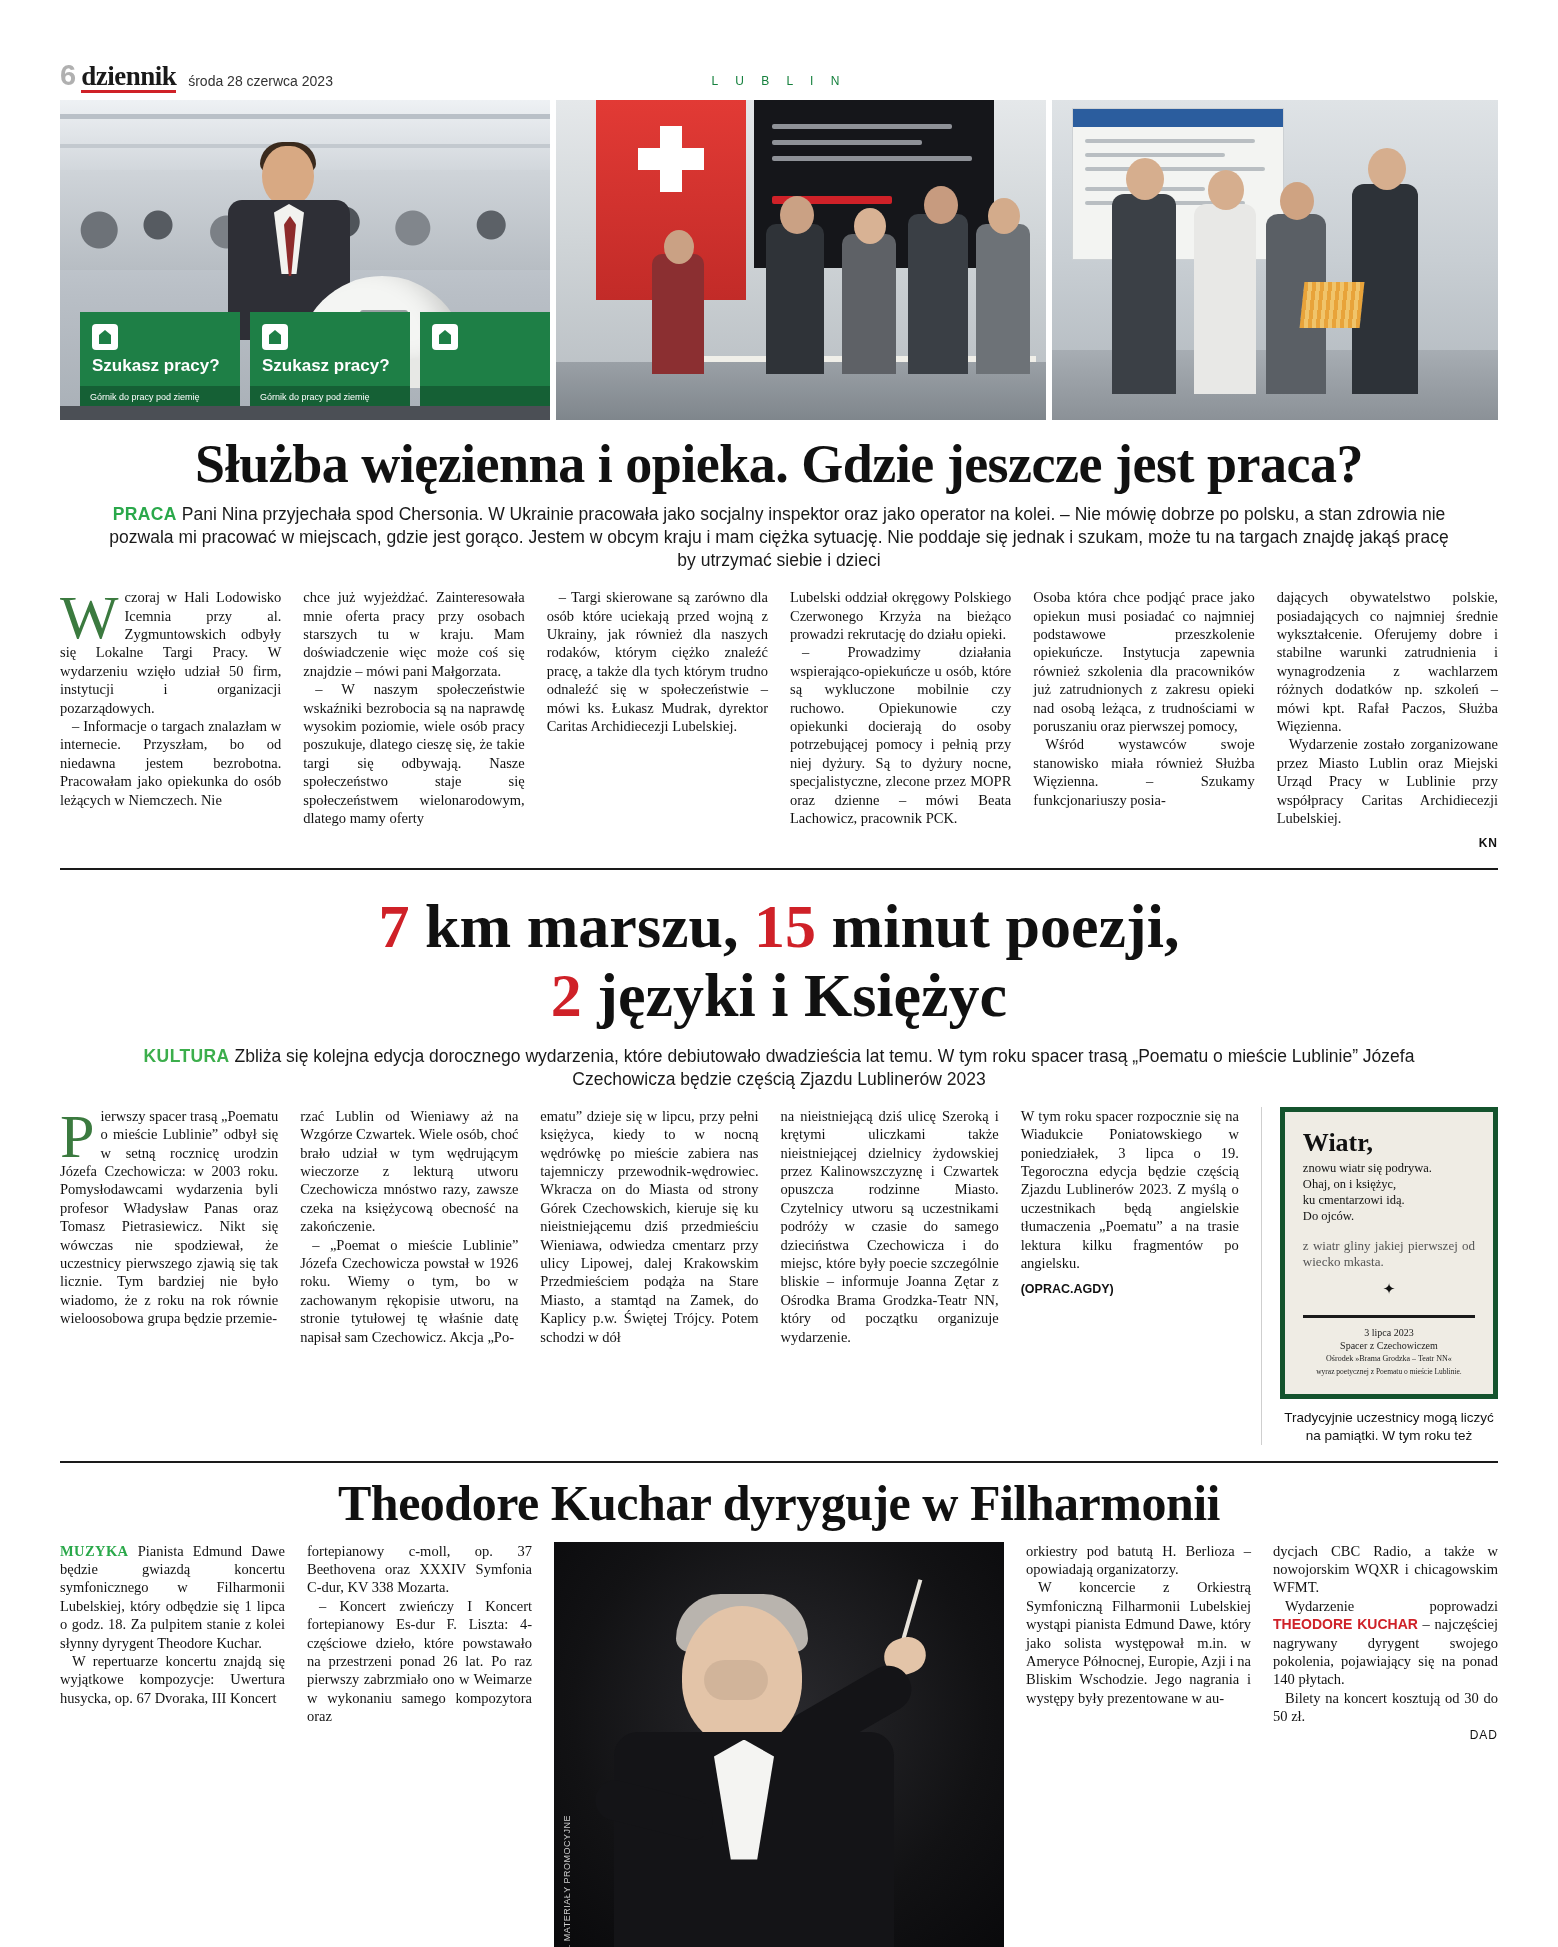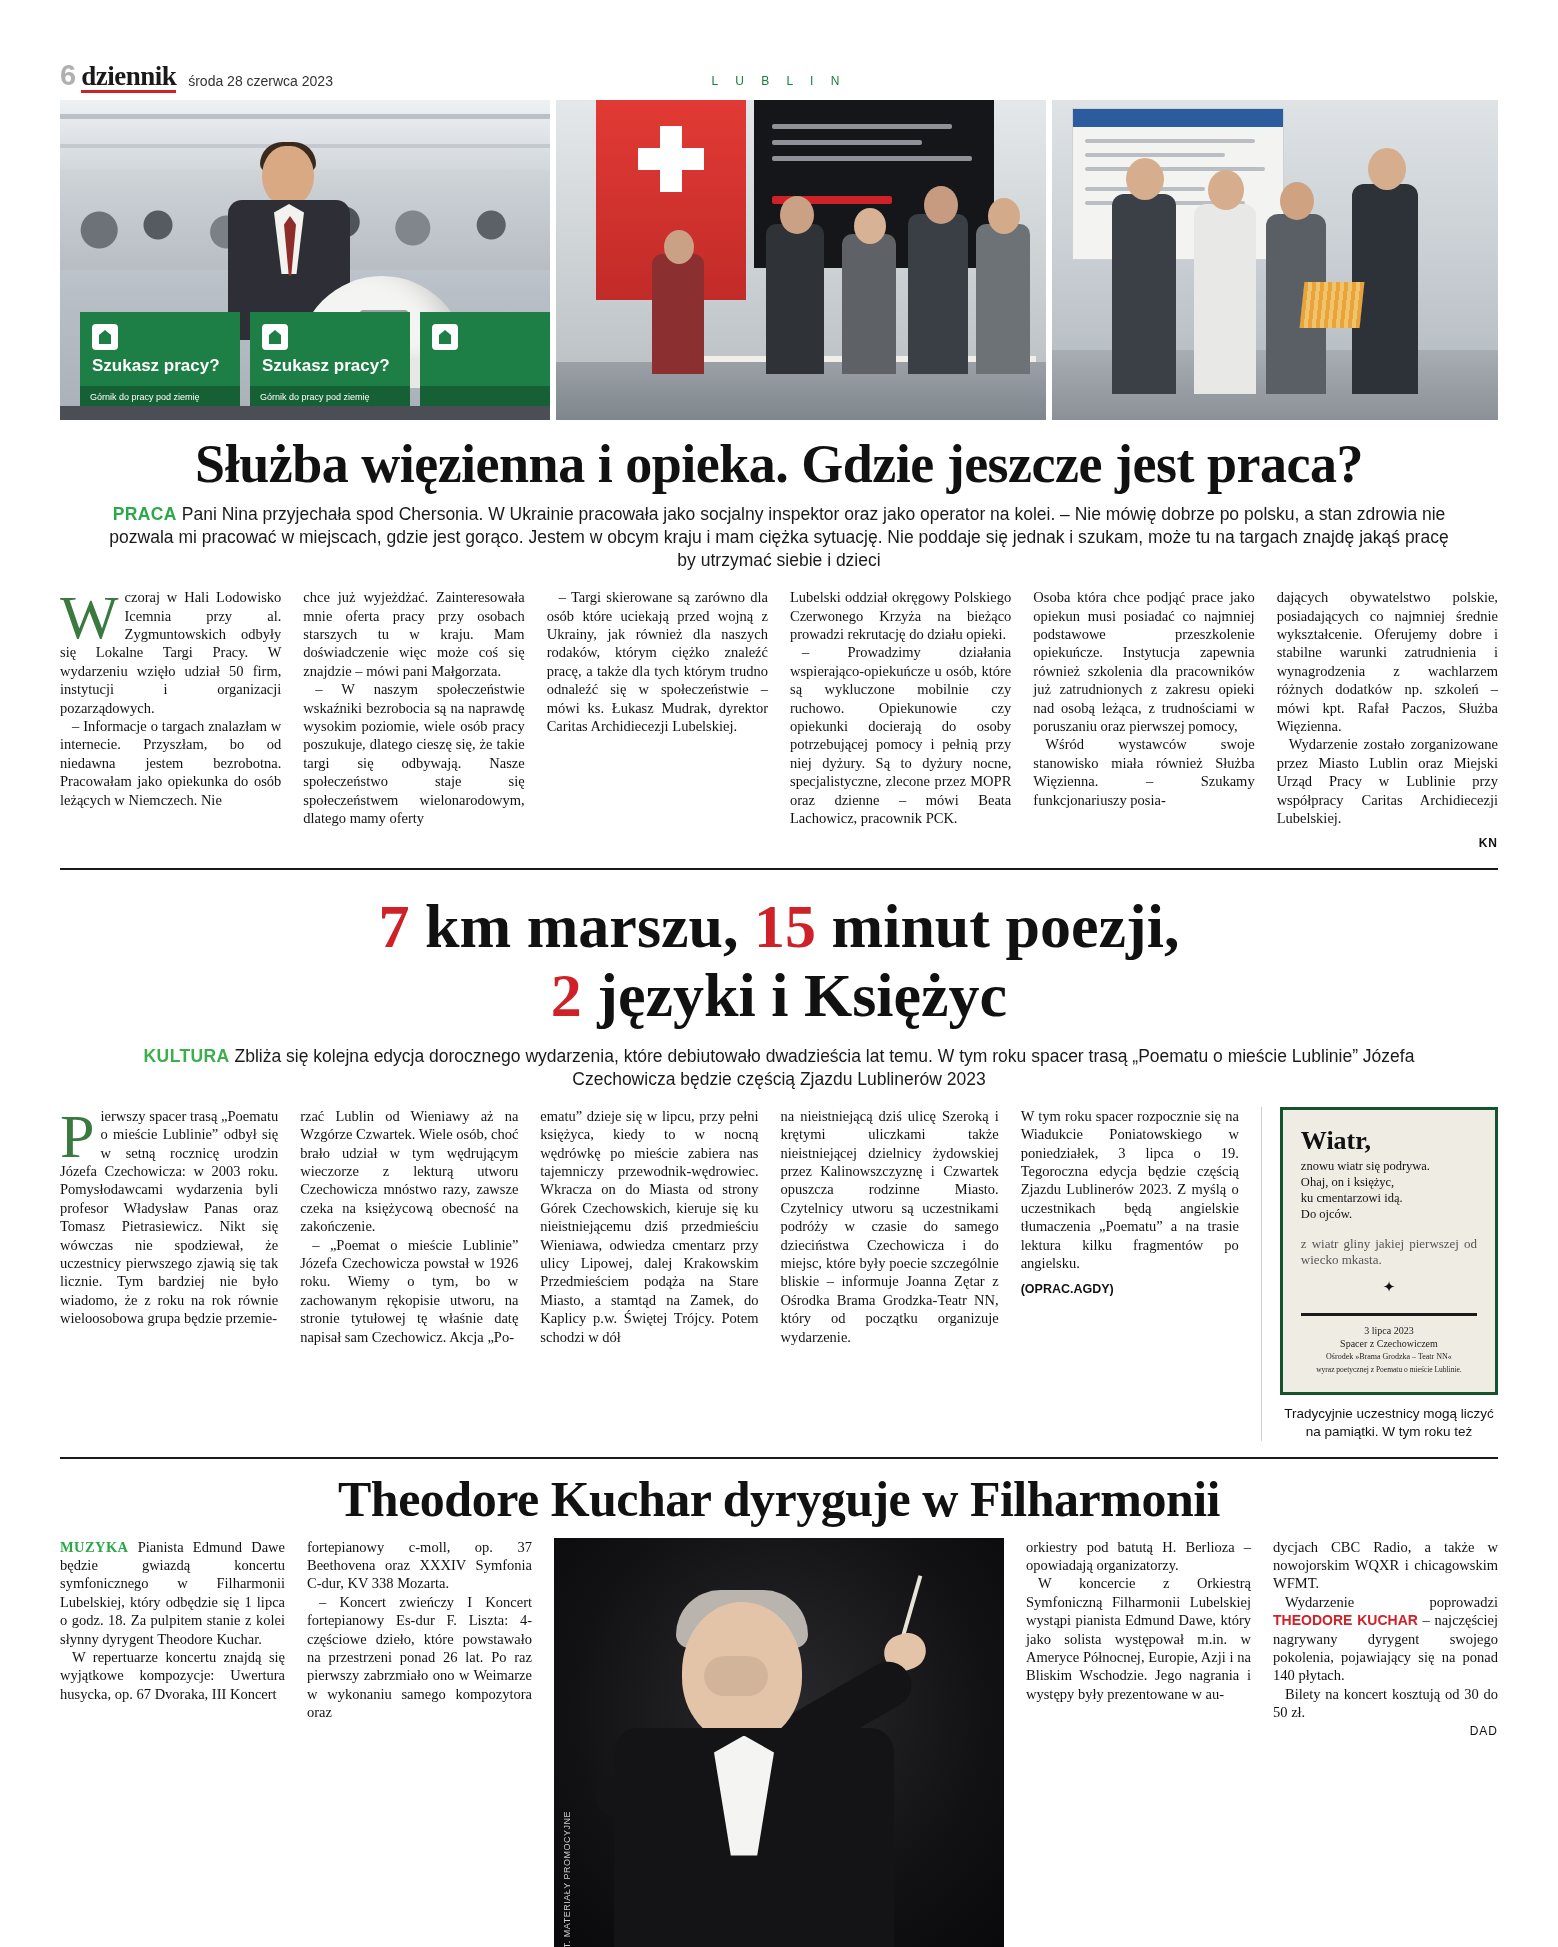--- a/index.html
+++ b/index.html
@@ -213,21 +213,21 @@
     font-size:62px;
     line-height:1.12;
     margin:22px 0 14px 0;
   }
   h1.bighead .num{color:#cf2128;}
 
   
   .poemcard{
     width:100%;
     background:#efece4;
-    border:3px solid #14532d;
+    border:5px solid #14532d;
     box-sizing:border-box;
     padding:22px 18px 16px 18px;
     font-family:"Liberation Serif", serif;
   }
   .poemcard .ptitle{font-size:26px;font-weight:700;margin-bottom:8px;}
   .poemcard .pline{font-size:12.5px;line-height:16px;}
   .poemcard .prule{border-top:3px solid #1a1a1a;margin:16px 0 8px 0;}
   .poemcard .pfoot{font-size:10px;text-align:center;line-height:13px;color:#222;}
   .poemcard .pmark{text-align:center;font-size:15px;margin:10px 0 6px 0;}
   .capt{

